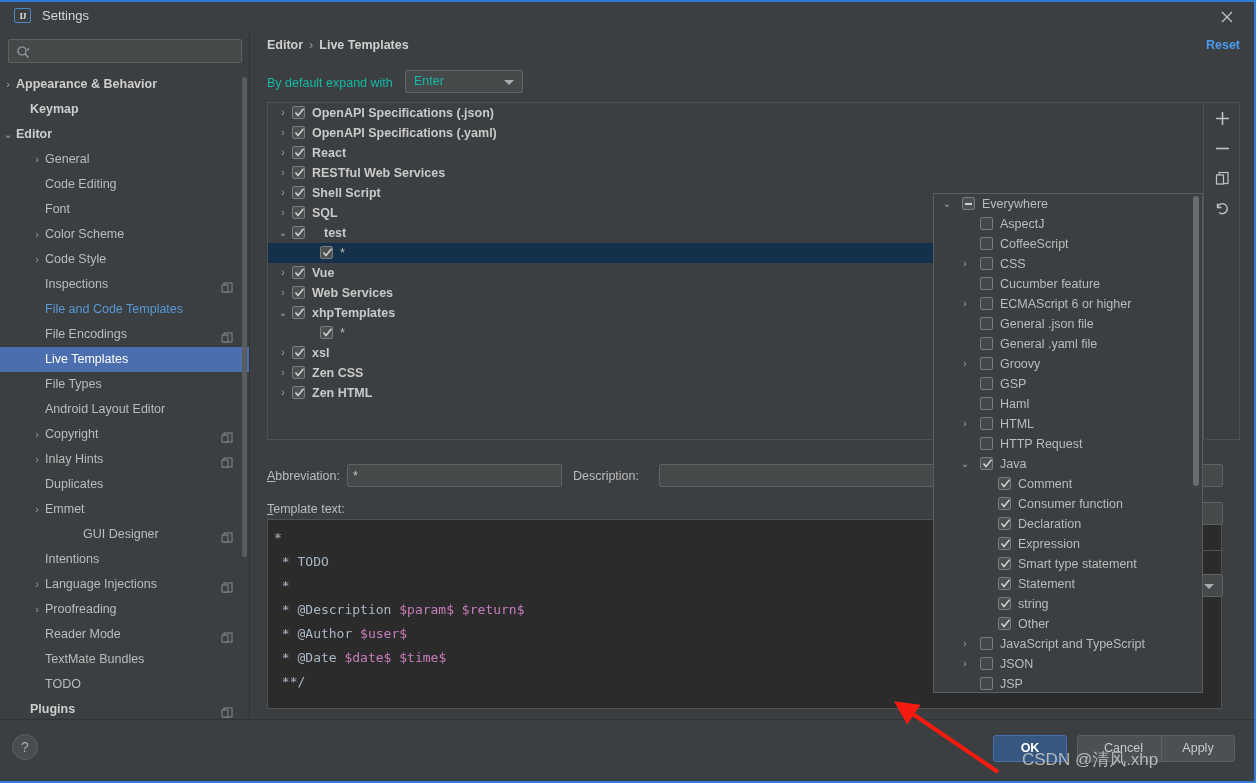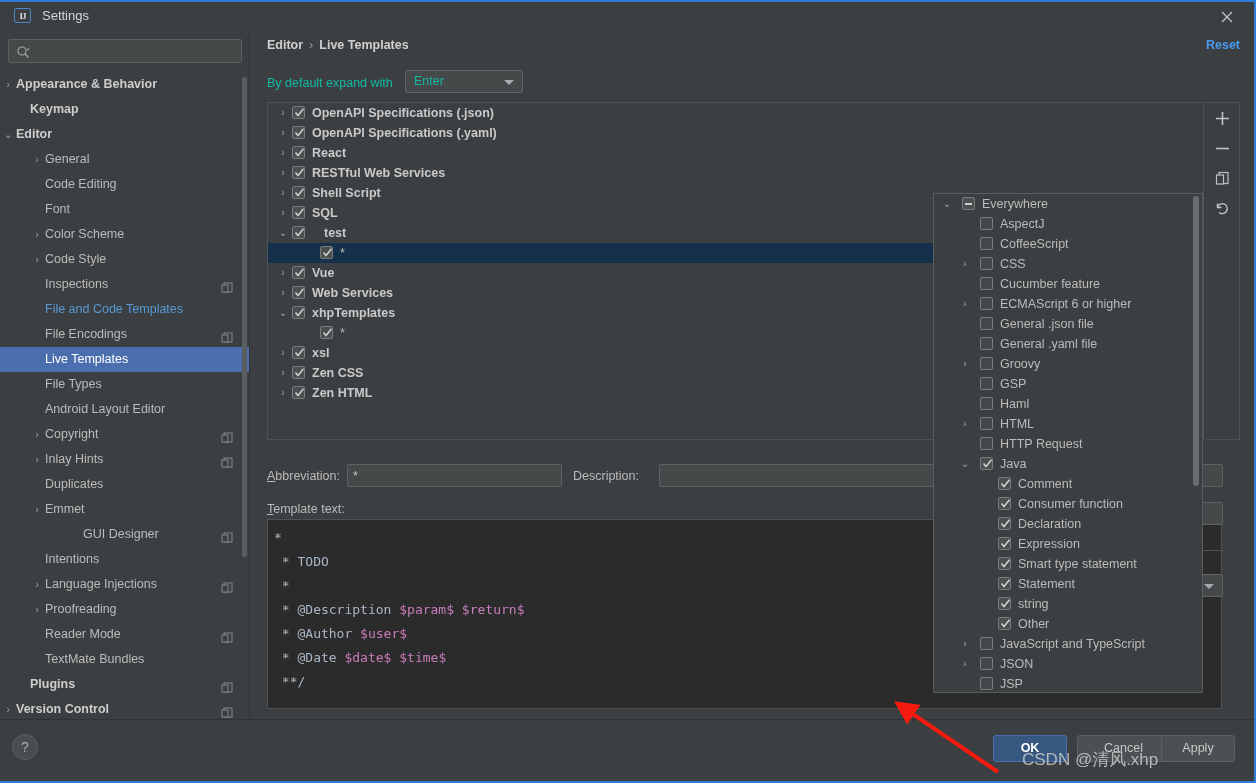--- a/index.html
+++ b/index.html
@@ -248,20 +248,23 @@
         </div>
         <div class="tree-row">
           <span class="lbl" style="left:45px;">Reader Mode</span>
           <span class="copy-badge"><svg width="12" height="12" viewBox="0 0 12 12">
               <rect x="3" y="1" width="8" height="9" stroke="#9fa2a4" fill="none" stroke-width="1"></rect>
               <rect x="1" y="3" width="6" height="7" fill="#3c3f41" stroke="#9fa2a4" stroke-width="1"></rect>
             </svg></span>
         </div>
         <div class="tree-row">
           <span class="lbl" style="left:45px;">TextMate Bundles</span>
+        </div>
+        <div class="tree-row">
+          <span class="lbl" style="left:45px;">TODO</span>
         </div>
         <div class="tree-row bold">
           <span class="lbl" style="left:30px;">Plugins</span>
           <span class="copy-badge"><svg width="12" height="12" viewBox="0 0 12 12">
               <rect x="3" y="1" width="8" height="9" stroke="#9fa2a4" fill="none" stroke-width="1"></rect>
               <rect x="1" y="3" width="6" height="7" fill="#3c3f41" stroke="#9fa2a4" stroke-width="1"></rect>
             </svg></span>
         </div>
         <div class="tree-row bold">
           <span class="arrow" style="left:2px;">›</span>

